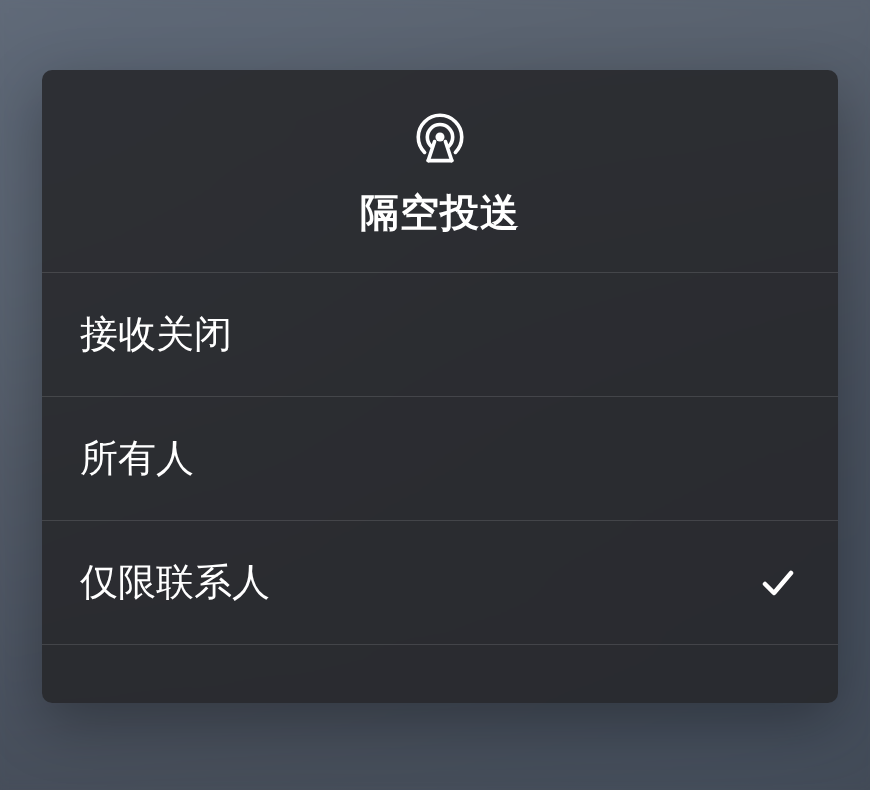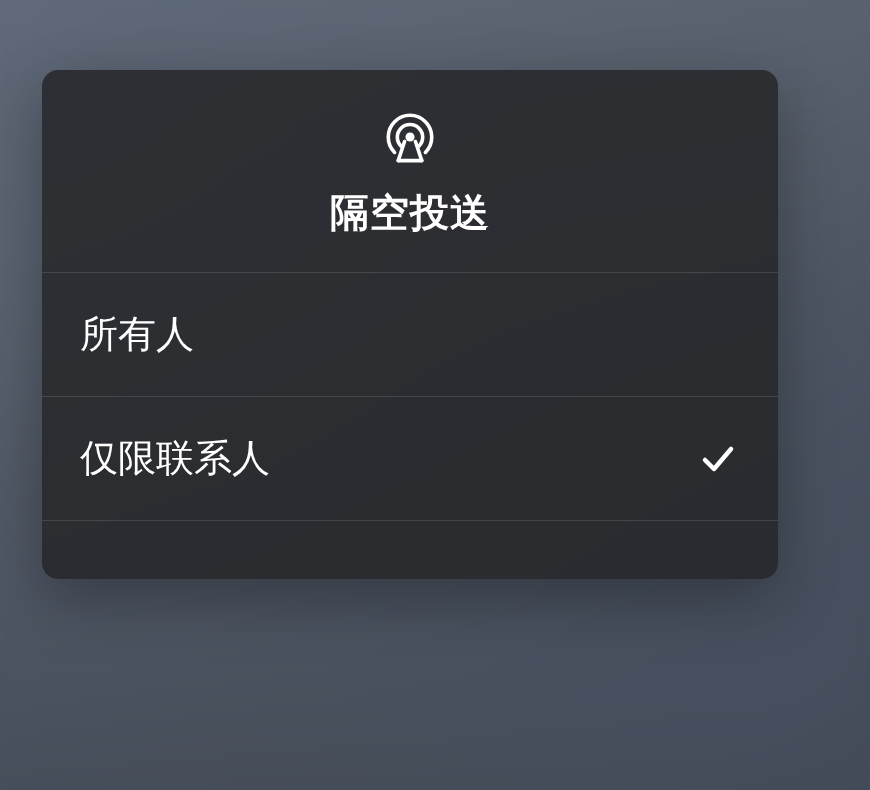--- a/index.html
+++ b/index.html
@@ -26,23 +26,23 @@
         radial-gradient(ellipse 600px 500px at 50% 50%, rgba(80,88,100,0.8), transparent),
         linear-gradient(160deg, #6a7482 0%, #5a6370 30%, #4a5260 60%, #3a4048 100%);
       filter: blur(20px);
       transform: scale(1.1);
     }
     
     .panel {
       position: absolute;
       left: 42px;
       top: 70px;
-      width: 736px;
+      width: 796px;
       background: rgba(35, 35, 38, 0.82);
-      border-radius: 16px;
+      border-radius: 10px;
       overflow: hidden;
       box-shadow: 0 20px 60px rgba(0,0,0,0.3);
     }
     
     .panel-header {
       display: flex;
       flex-direction: column;
       align-items: center;
       padding-top: 38px;
       padding-bottom: 32px;
@@ -112,20 +112,23 @@
         <path d="M 26 37 L 19 58"></path>
         <path d="M 38 37 L 45 58"></path>
         <path d="M 19 58 L 45 58"></path>
       </svg>
     </span>
     <div class="panel-title">隔空投送</div>
   </div>
 
   <div class="option-list">
 
+    <div class="option-item">
+      <span class="option-label">接收关闭</span>
+    </div>
 
     <div class="option-item">
       <span class="option-label">所有人</span>
     </div>
 
     <div class="option-item">
       <span class="option-label">仅限联系人</span>
       <span class="checkmark">
         <svg viewBox="0 0 36 36" fill="none" stroke="#ffffff" stroke-width="4.5" stroke-linecap="round" stroke-linejoin="round">
           <path d="M 5 19 L 14 28 L 31 8"></path>

